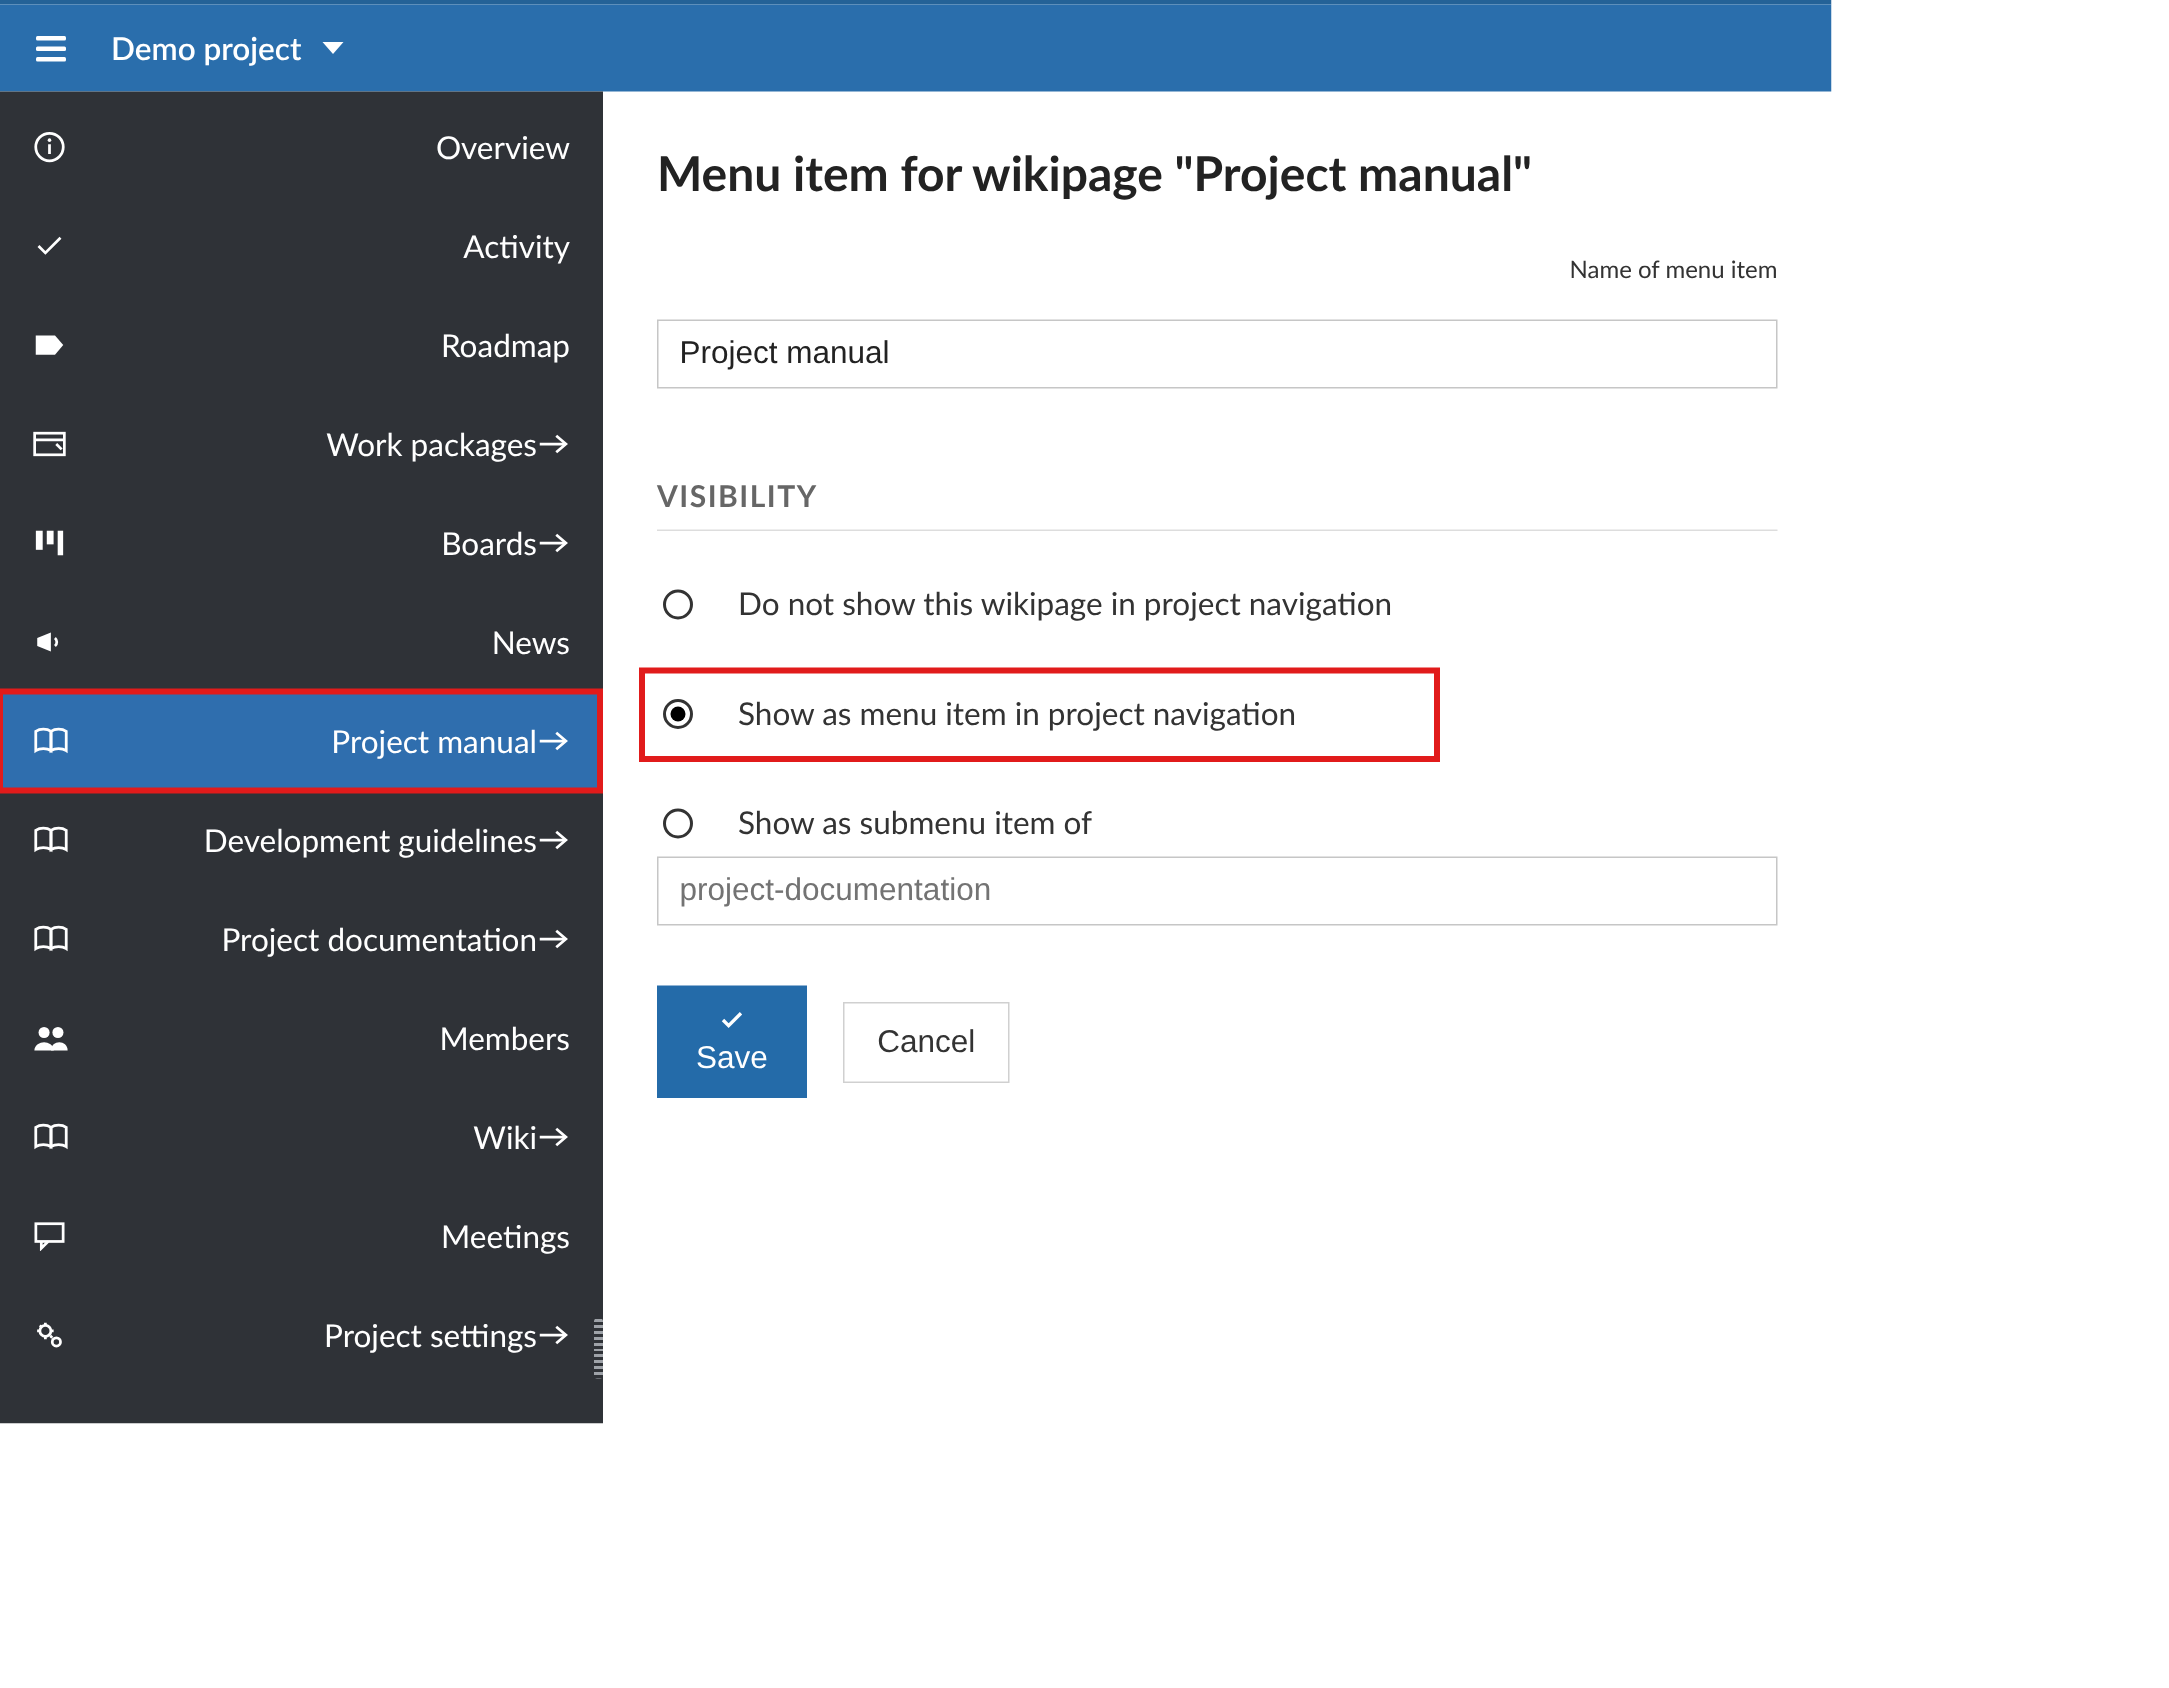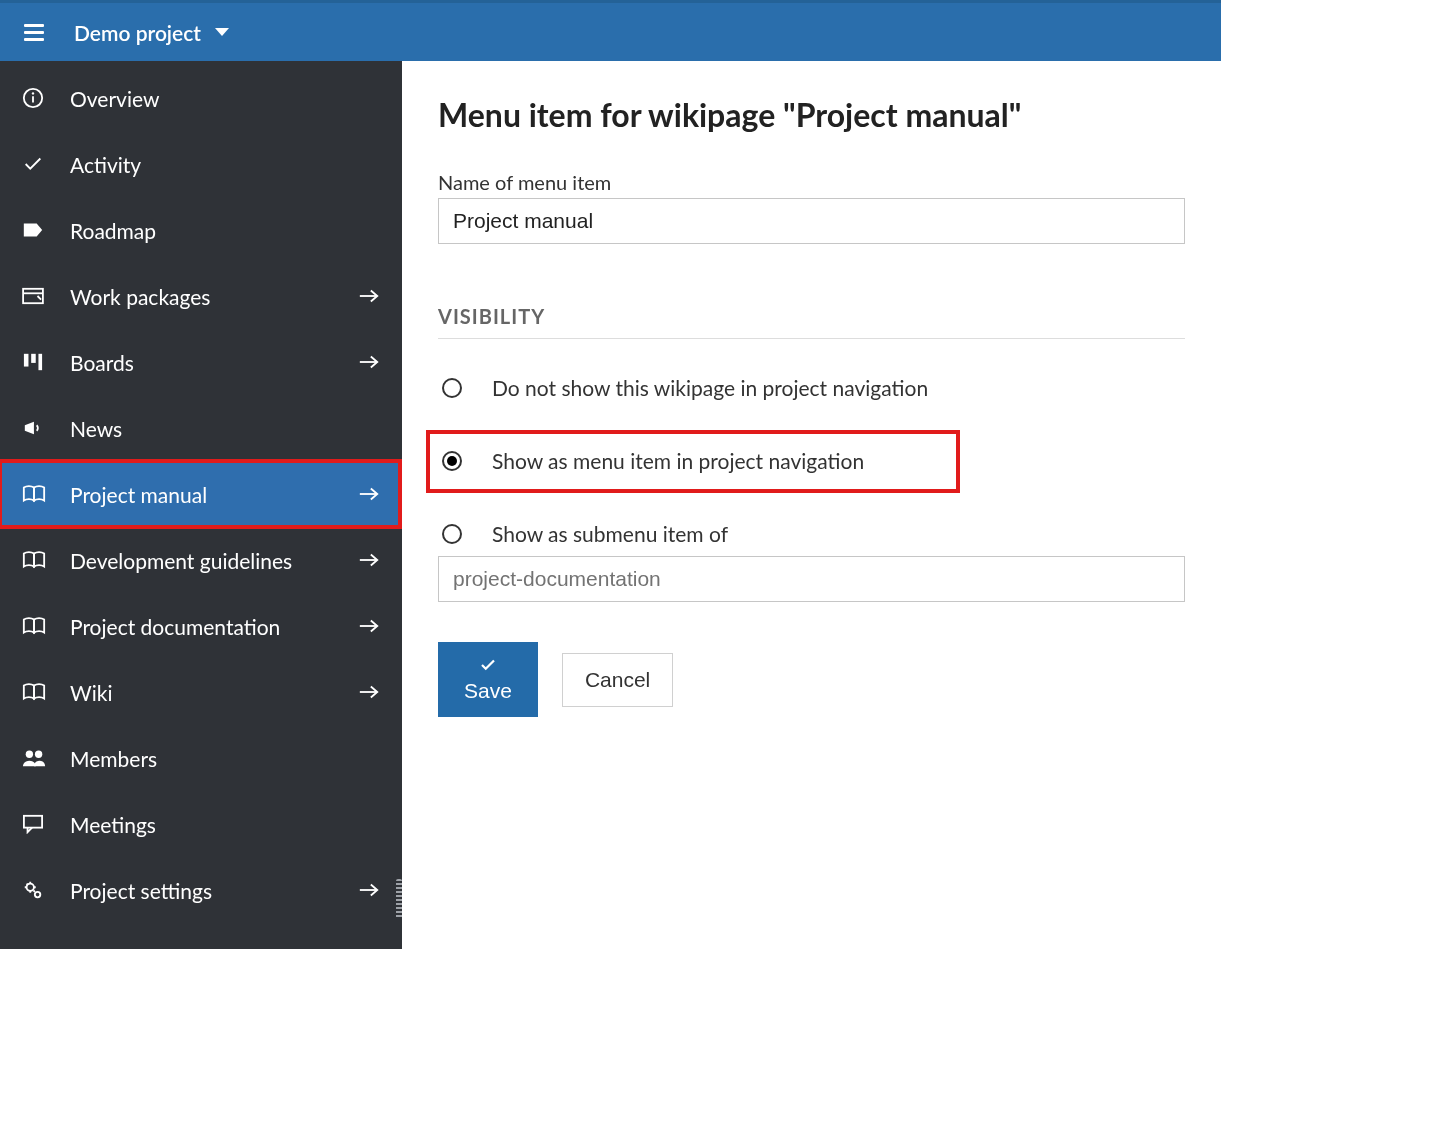--- a/index.html
+++ b/index.html
@@ -60,20 +60,21 @@
     min-height: 0;
   }
   .sidebar {
     width: 402px;
     background: #2f3237;
     color: #fff;
     display: flex;
     flex-direction: column;
     padding-top: 4px;
     position: relative;
+    text-align: right;
   }
   .nav-item {
     display: flex;
     align-items: center;
     padding: 0 22px;
     height: 66px;
     font-size: 21px;
     position: relative;
   }
   .nav-item.active {
@@ -114,23 +115,24 @@
     overflow: auto;
   }
   .page-title {
     font-size: 32px;
     font-weight: 700;
     color: #222;
     margin-bottom: 36px;
     margin-top: 6px;
   }
   .form-label {
-    font-size: 20px;
+    font-size: 16px;
     color: #333;
-    margin-bottom: 4px;
+    margin-bottom: 24px;
+    text-align: right;
   }
   .text-input {
     width: 100%;
     max-width: 770px;
     font-size: 21px;
     padding: 10px 14px;
     border: 1px solid #c6c6c6;
     color: #222;
   }
   .section-heading {
@@ -347,42 +349,42 @@
           <span class="nav-arrow">
             <svg width="22" height="18" viewBox="0 0 24 18">
               <line x1="2" y1="9" x2="20" y2="9" stroke="#fff" stroke-width="2"></line>
               <polyline points="14,3 21,9 14,15" stroke="#fff" stroke-width="2" fill="none"></polyline>
             </svg>
           </span>
         </div>
         <div class="nav-item">
           <span class="nav-icon">
             <svg width="24" height="20" viewBox="0 0 26 20">
-              <path d="M2 3c3-2 8-2 11 0v14c-3-2-8-2-11 0V3z" stroke="#fff" stroke-width="2" fill="none"></path>
-              <path d="M24 3c-3-2-8-2-11 0v14c3-2 8-2 11 0V3z" stroke="#fff" stroke-width="2" fill="none"></path>
-            </svg>
-          </span>
-          <span class="nav-label">Wiki</span>
-          <span class="nav-arrow">
-            <svg width="22" height="18" viewBox="0 0 24 18">
-              <line x1="2" y1="9" x2="20" y2="9" stroke="#fff" stroke-width="2"></line>
-              <polyline points="14,3 21,9 14,15" stroke="#fff" stroke-width="2" fill="none"></polyline>
-            </svg>
-          </span>
-        </div>
-        <div class="nav-item">
-          <span class="nav-icon">
-            <svg width="24" height="20" viewBox="0 0 26 20">
               <circle cx="8" cy="6" r="4" fill="#fff"></circle>
               <circle cx="18" cy="6" r="4" fill="#fff"></circle>
               <path d="M1 19c0-4 4-6 7-6s7 2 7 6" fill="#fff"></path>
               <path d="M13 19c0-4 3-6 6-6s6 2 6 6" fill="#fff"></path>
             </svg>
           </span>
           <span class="nav-label">Members</span>
+        </div>
+        <div class="nav-item">
+          <span class="nav-icon">
+            <svg width="24" height="20" viewBox="0 0 26 20">
+              <path d="M2 3c3-2 8-2 11 0v14c-3-2-8-2-11 0V3z" stroke="#fff" stroke-width="2" fill="none"></path>
+              <path d="M24 3c-3-2-8-2-11 0v14c3-2 8-2 11 0V3z" stroke="#fff" stroke-width="2" fill="none"></path>
+            </svg>
+          </span>
+          <span class="nav-label">Wiki</span>
+          <span class="nav-arrow">
+            <svg width="22" height="18" viewBox="0 0 24 18">
+              <line x1="2" y1="9" x2="20" y2="9" stroke="#fff" stroke-width="2"></line>
+              <polyline points="14,3 21,9 14,15" stroke="#fff" stroke-width="2" fill="none"></polyline>
+            </svg>
+          </span>
         </div>
         <div class="nav-item">
           <span class="nav-icon">
             <svg width="22" height="20" viewBox="0 0 24 22">
               <rect x="2" y="2" width="20" height="13" stroke="#fff" stroke-width="2" fill="none"></rect>
               <path d="M6 15v5l5-5" stroke="#fff" stroke-width="2" fill="none"></path>
             </svg>
           </span>
           <span class="nav-label">Meetings</span>
         </div>

